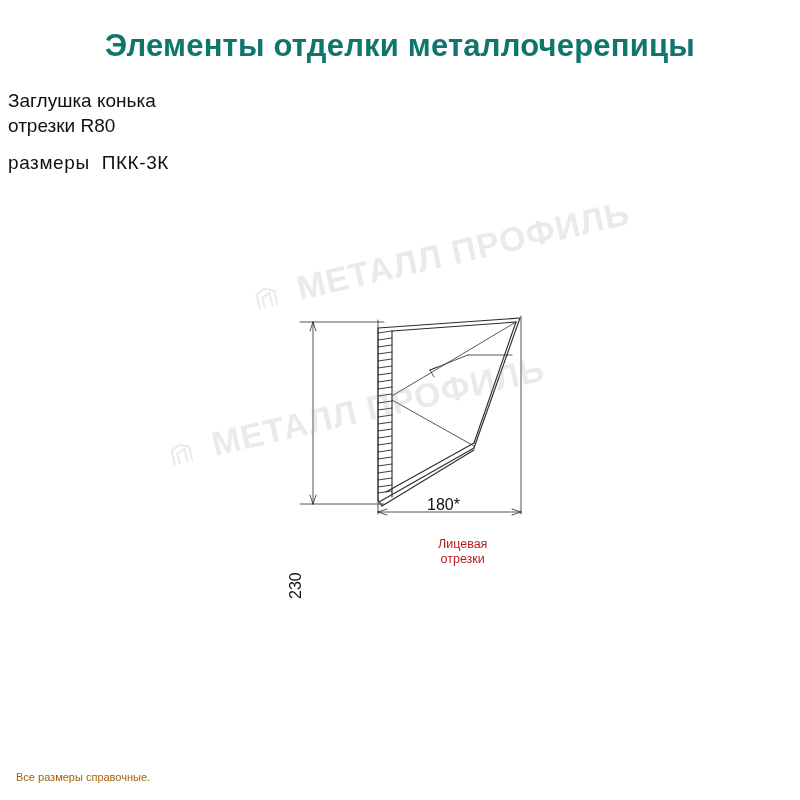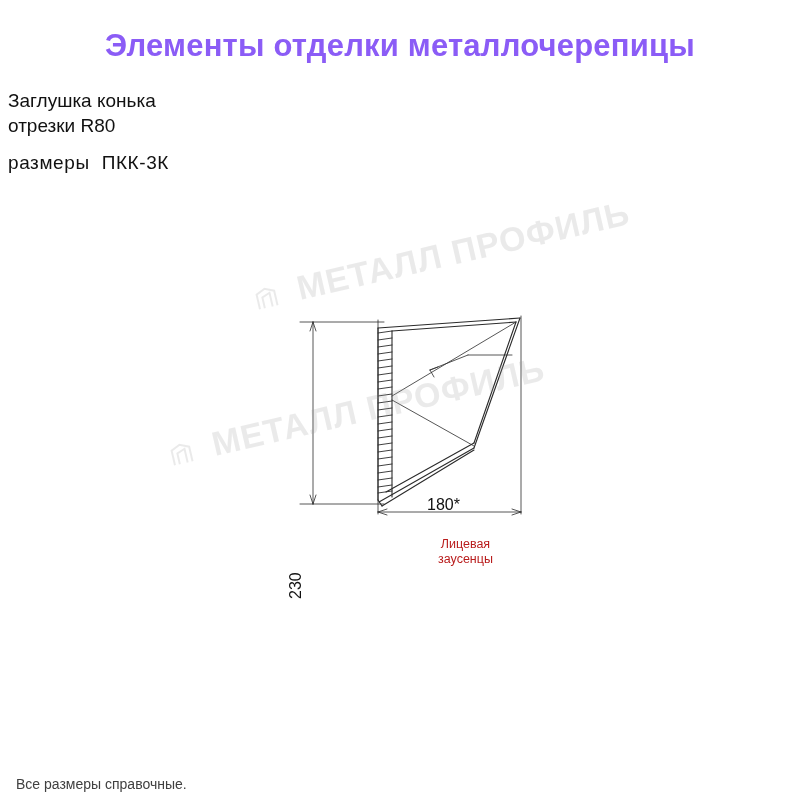--- a/index.html
+++ b/index.html
@@ -21,21 +21,21 @@
   }
   .title {
     position: absolute;
     top: 28px;
     left: 0;
     width: 100%;
     text-align: center;
     font-size: 31px;
     font-weight: bold;
     letter-spacing: 0.2px;
-    color: #8b5cf6;
+    color: #0f766e;
   }
   .subtitle-block {
     position: absolute;
     top: 88px;
     left: 8px;
     width: 100%;
     text-align: left;
     color: #111111;
   }
   .subtitle-line {
@@ -82,24 +82,24 @@
   }
   .wm-logo {
     display: inline-block;
     margin-right: 10px;
     vertical-align: -4px;
   }
 
   .footnotes {
     position: absolute;
     left: 16px;
-    bottom: 5px;
-    font-size: 14px;
+    bottom: 12px;
+    font-size: 11px;
     line-height: 21px;
-    color: #404040;
+    color: #a16207;
   }
 
   .dim-label {
     position: absolute;
     font-size: 16px;
     color: #111111;
   }
   .dim-180 {
     top: 296px;
     left: 427px;
@@ -214,21 +214,21 @@
           <path d="M468,155 L512,155"></path>
         </g>
       </g>
     </svg>
 
     <div class="dim-label dim-180">180*</div>
     <div class="dim-label dim-230">230</div>
 
     <div class="face-label">
       <div>Лицевая</div>
-      <div>заусенцы</div>
+      <div>отрезки</div>
     </div>
   </div>
 
   <div class="watermark wm1">
     <span class="wm-logo">
       <svg width="34" height="26" viewBox="0 0 34 26" fill="none" stroke="#9a9a9a" stroke-width="2">
         <path d="M3,22 L3,7 L12,3 L21,7 L21,22"></path>
         <path d="M8,22 L8,11 L16,8 L16,22"></path>
       </svg>
     </span><span>МЕТАЛЛ ПРОФИЛЬ</span>

